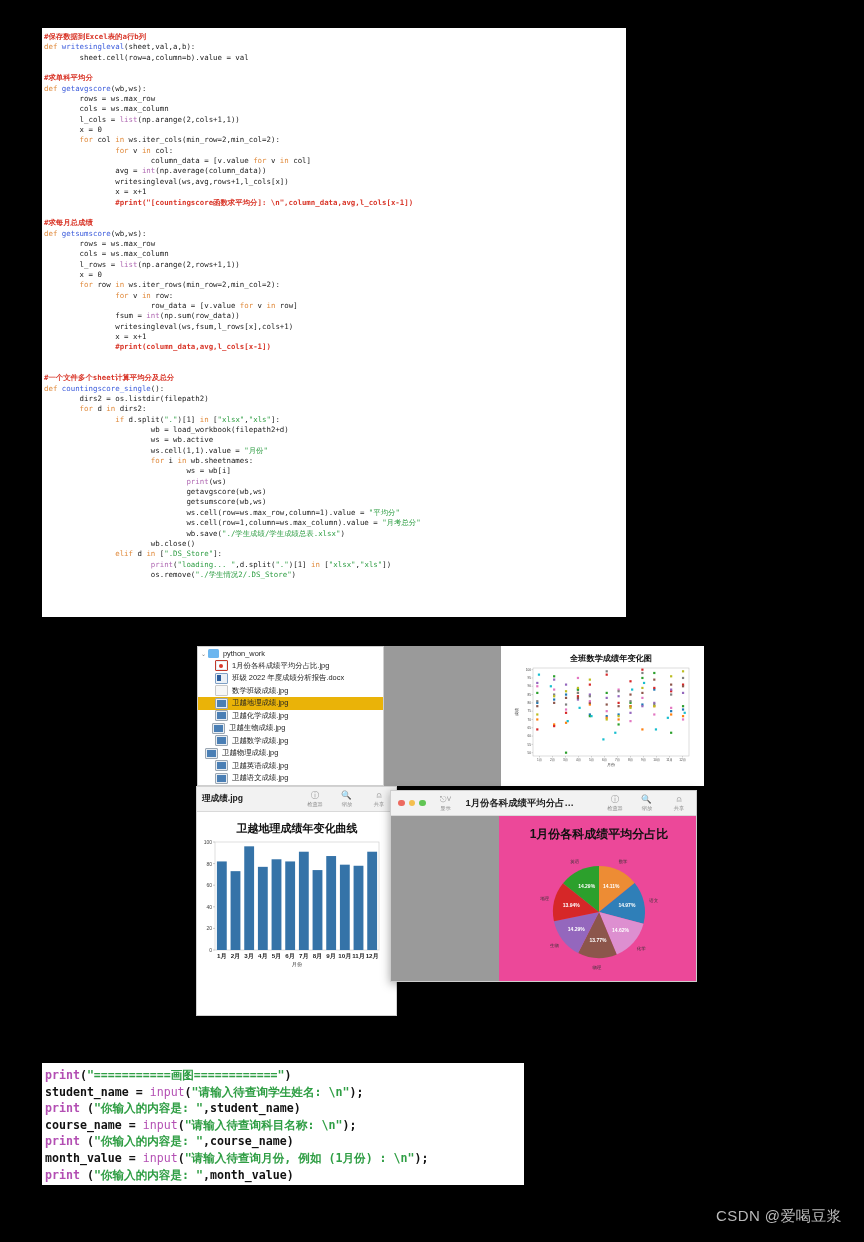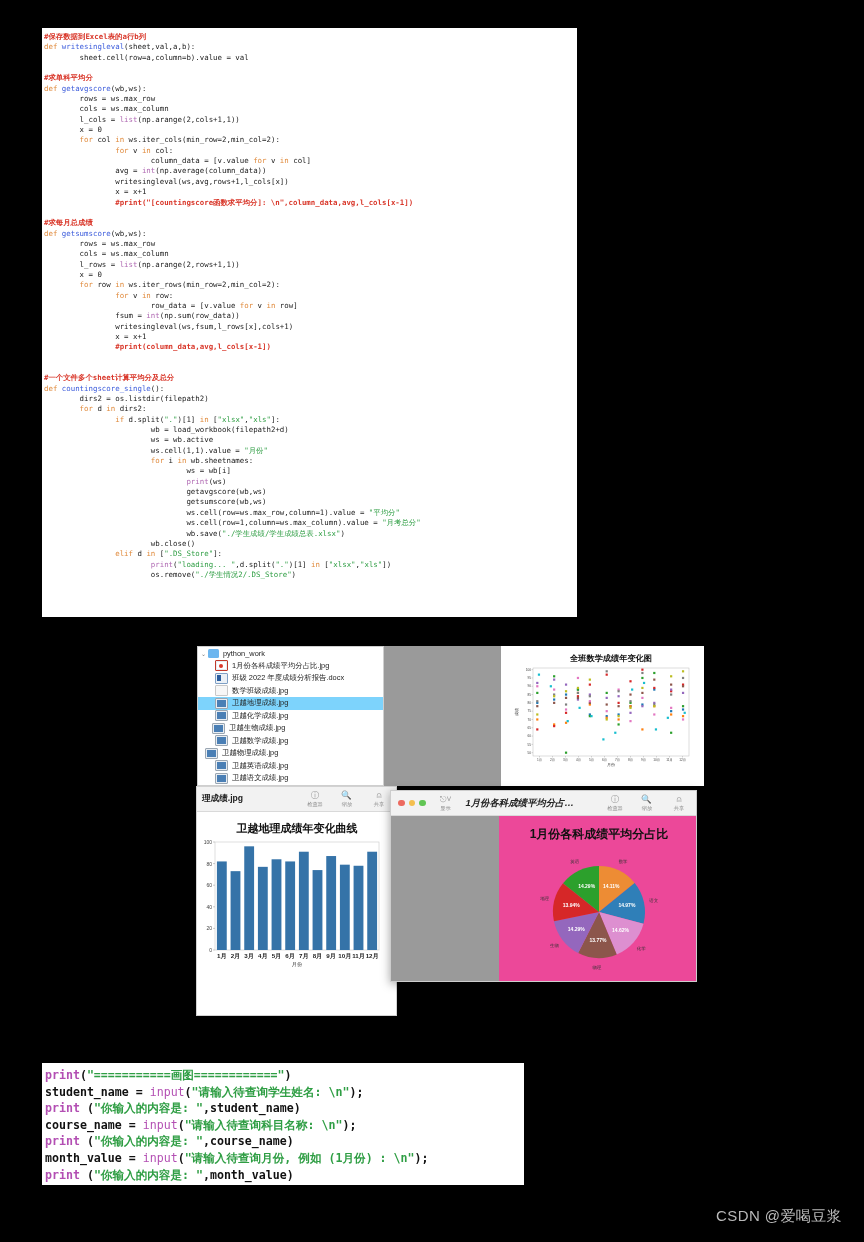--- a/index.html
+++ b/index.html
@@ -3,21 +3,21 @@
 <meta charset="utf-8">
 <style>
   html,body{margin:0;padding:0;background:#000;}
   body{width:864px;height:1242px;position:relative;overflow:hidden;
        font-family:"Liberation Sans","DejaVu Sans",sans-serif;}
 
   
   .code-block{position:absolute;background:#ffffff;
     font-family:"DejaVu Sans Mono","Liberation Mono",monospace;
     white-space:pre;overflow:hidden;}
-  #code-top{left:42px;top:28px;width:535px;height:589px;font-size:7.4px;line-height:10.35px;padding:4px 0 0 2px;box-sizing:border-box;}
+  #code-top{left:42px;top:28px;width:584px;height:589px;font-size:7.4px;line-height:10.35px;padding:4px 0 0 2px;box-sizing:border-box;}
   #code-bottom{left:42px;top:1063px;width:482px;height:122px;font-size:11.6px;line-height:16.6px;padding:4px 0 0 3px;box-sizing:border-box;}
 
   .c-cmt{color:#d9372a;font-weight:bold;}
   .c-kw{color:#e08a3c;}
   .c-fn{color:#3b5bdb;}
   .c-bi{color:#b06ab3;}
   .c-str{color:#2f9e44;}
   .c-pl{color:#222;}
   .c-print{color:#b06ab3;}
   #code-bottom .c-print{color:#b34fb3;font-weight:bold;}
@@ -25,21 +25,21 @@
   #code-bottom .c-pl{color:#111;font-weight:bold;}
   #code-bottom .c-bi{color:#b34fb3;font-weight:normal;}
 
   
   #desktop{position:absolute;left:197px;top:646px;width:507px;height:336px;}
 
   
   #finder{position:absolute;left:0;top:0;width:187px;height:140px;background:#fff;
           border:1px solid #cfcfcf;box-sizing:border-box;overflow:hidden;}
   .fi-row{display:flex;align-items:center;height:12.5px;padding-left:6px;font-size:7.4px;color:#222;}
-  .fi-row.sel{background:#7dd3fc;}
+  .fi-row.sel{background:#eab308;}
   .fi-row.root{padding-left:3px;font-weight:400;}
   .fi-chev{width:7px;color:#777;font-size:6px;}
   .fi-ico{width:11px;height:9px;margin-right:4px;flex:0 0 auto;border-radius:1px;}
   .ico-folder{background:#6cb6ef;border-radius:1.5px;}
   .ico-jpg{background:#e8edf2;border:1px solid #9aa6b2;position:relative;}
   .ico-jpg::after{content:"";position:absolute;left:1px;right:1px;top:1px;bottom:1px;background:#4a7fb5;}
   .ico-jpg.red::after{background:#fff;}
   .ico-jpg.red{border-color:#c0392b;}
   .ico-jpg.red::before{content:"";position:absolute;left:3px;top:2.5px;width:4px;height:4px;background:#d9372a;border-radius:50%;z-index:2;}
   .ico-doc{background:#eaf0f6;border:1px solid #7f9fc4;position:relative;}
@@ -433,21 +433,21 @@
     <div class="tb">
       <span class="traffic">
         <span class="dot r"></span>
         <span class="dot y"></span>
         <span class="dot g"></span>
       </span>
       <span class="tb-tool" style="width:26px;">
         <span class="tb-glyph">⎋˅</span>
         <span class="tb-cap">显示</span>
       </span>
-      <span class="tb-title" style="padding-left:7px;font-size:9.4px;font-style:italic;">1月份各科成绩平均分占…</span>
+      <span class="tb-title" style="padding-left:7px;font-size:9.4px;">1月份各科成绩平均分占…</span>
       <span class="tb-tools">
         <span class="tb-tool">
           <span class="tb-glyph">ⓘ</span>
           <span class="tb-cap">检查器</span>
         </span>
         <span class="tb-tool">
           <span class="tb-glyph">🔍</span>
           <span class="tb-cap">缩放</span>
         </span>
         <span class="tb-tool">

